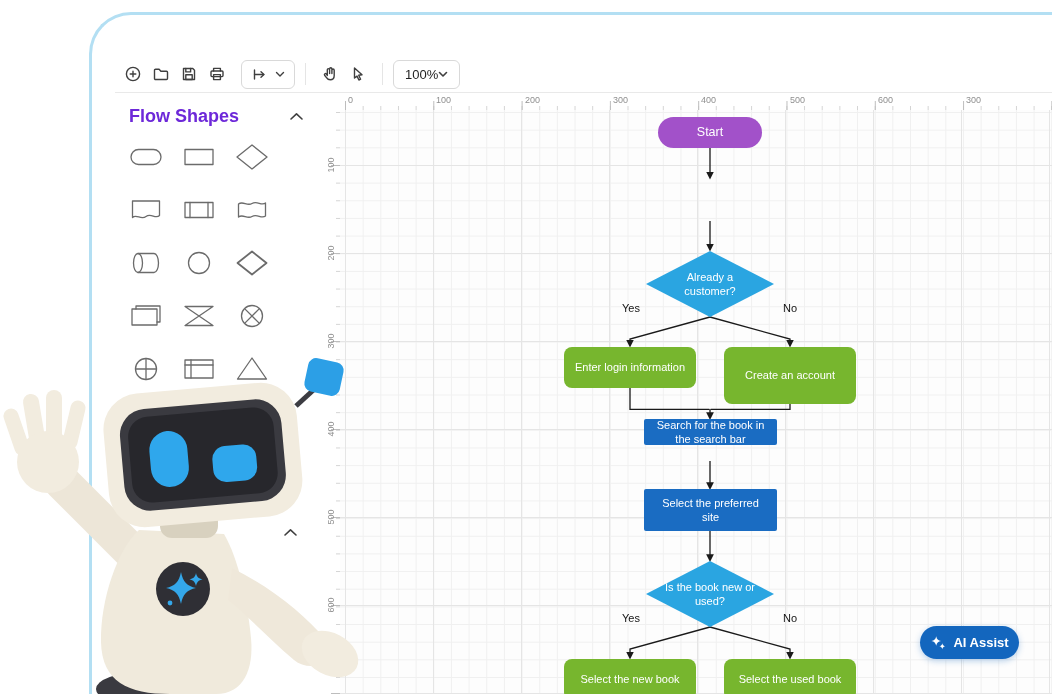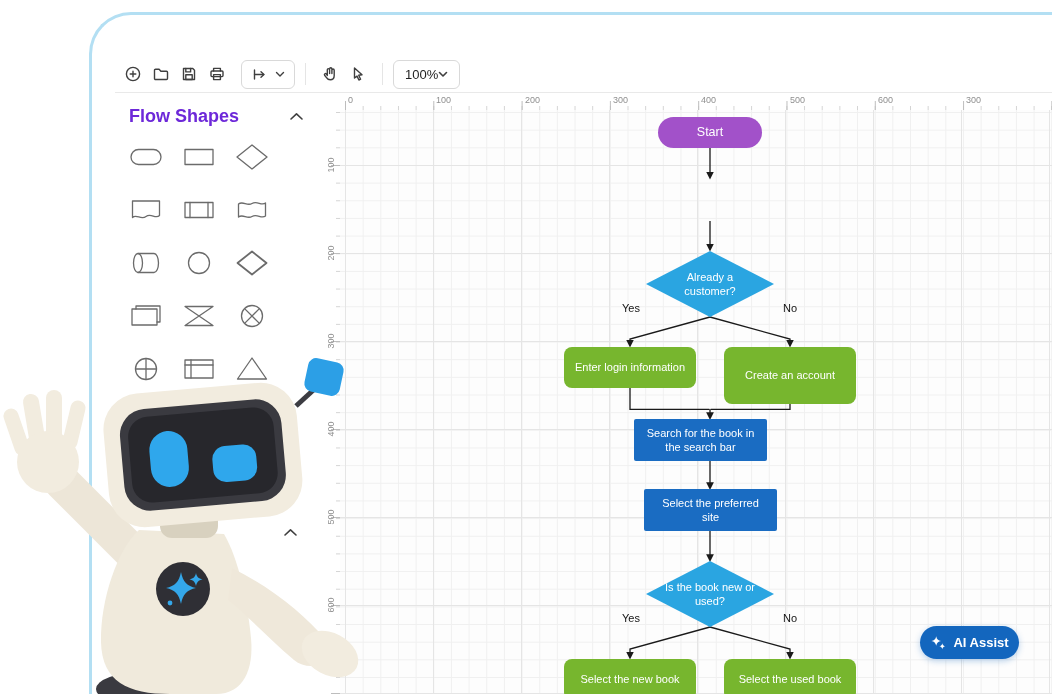--- a/index.html
+++ b/index.html
@@ -74,21 +74,21 @@
     color:#fff;font-size:11px;line-height:1.3;padding:0 10px;box-sizing:border-box;cursor:move;}
   .term{background:#A251C9;border-radius:16px;font-size:12.5px;}
   .proc-blue{background:#1A6CC2;border-radius:2px;}
   .proc-green{background:#77B62E;border-radius:8px;}
   .decision{background:#2AA5E1;clip-path:polygon(50% 0,100% 50%,50% 100%,0 50%);padding:0 18px;}
   .n-start{left:318px;top:7px;width:104px;height:31px;}
   .n-open{left:304px;top:69px;width:133px;height:42px;}
   .n-d1{left:306px;top:141px;width:128px;height:66px;}
   .n-login{left:224px;top:237px;width:132px;height:41px;}
   .n-account{left:384px;top:237px;width:132px;height:57px;}
-  .n-search{left:294px;top:309px;width:133px;height:42px;}
+  .n-search{left:304px;top:309px;width:133px;height:26px;}
   .n-select{left:304px;top:379px;width:133px;height:42px;}
   .n-d2{left:306px;top:451px;width:128px;height:66px;}
   .n-new{left:224px;top:549px;width:132px;height:41px;}
   .n-used{left:384px;top:549px;width:132px;height:41px;}
   .edge-label{position:absolute;transform:translate(-50%,-50%);font-size:11px;color:#141414;}
   .el-yes1{left:291px;top:198px;} .el-no1{left:450px;top:198px;}
   .el-yes2{left:291px;top:508px;} .el-no2{left:450px;top:508px;}
   
   .ai-assist{position:absolute;left:920px;top:626px;width:99px;height:33px;border:none;cursor:pointer;
     border-radius:17px;background:#1366BE;color:#fff;display:flex;align-items:center;justify-content:center;

